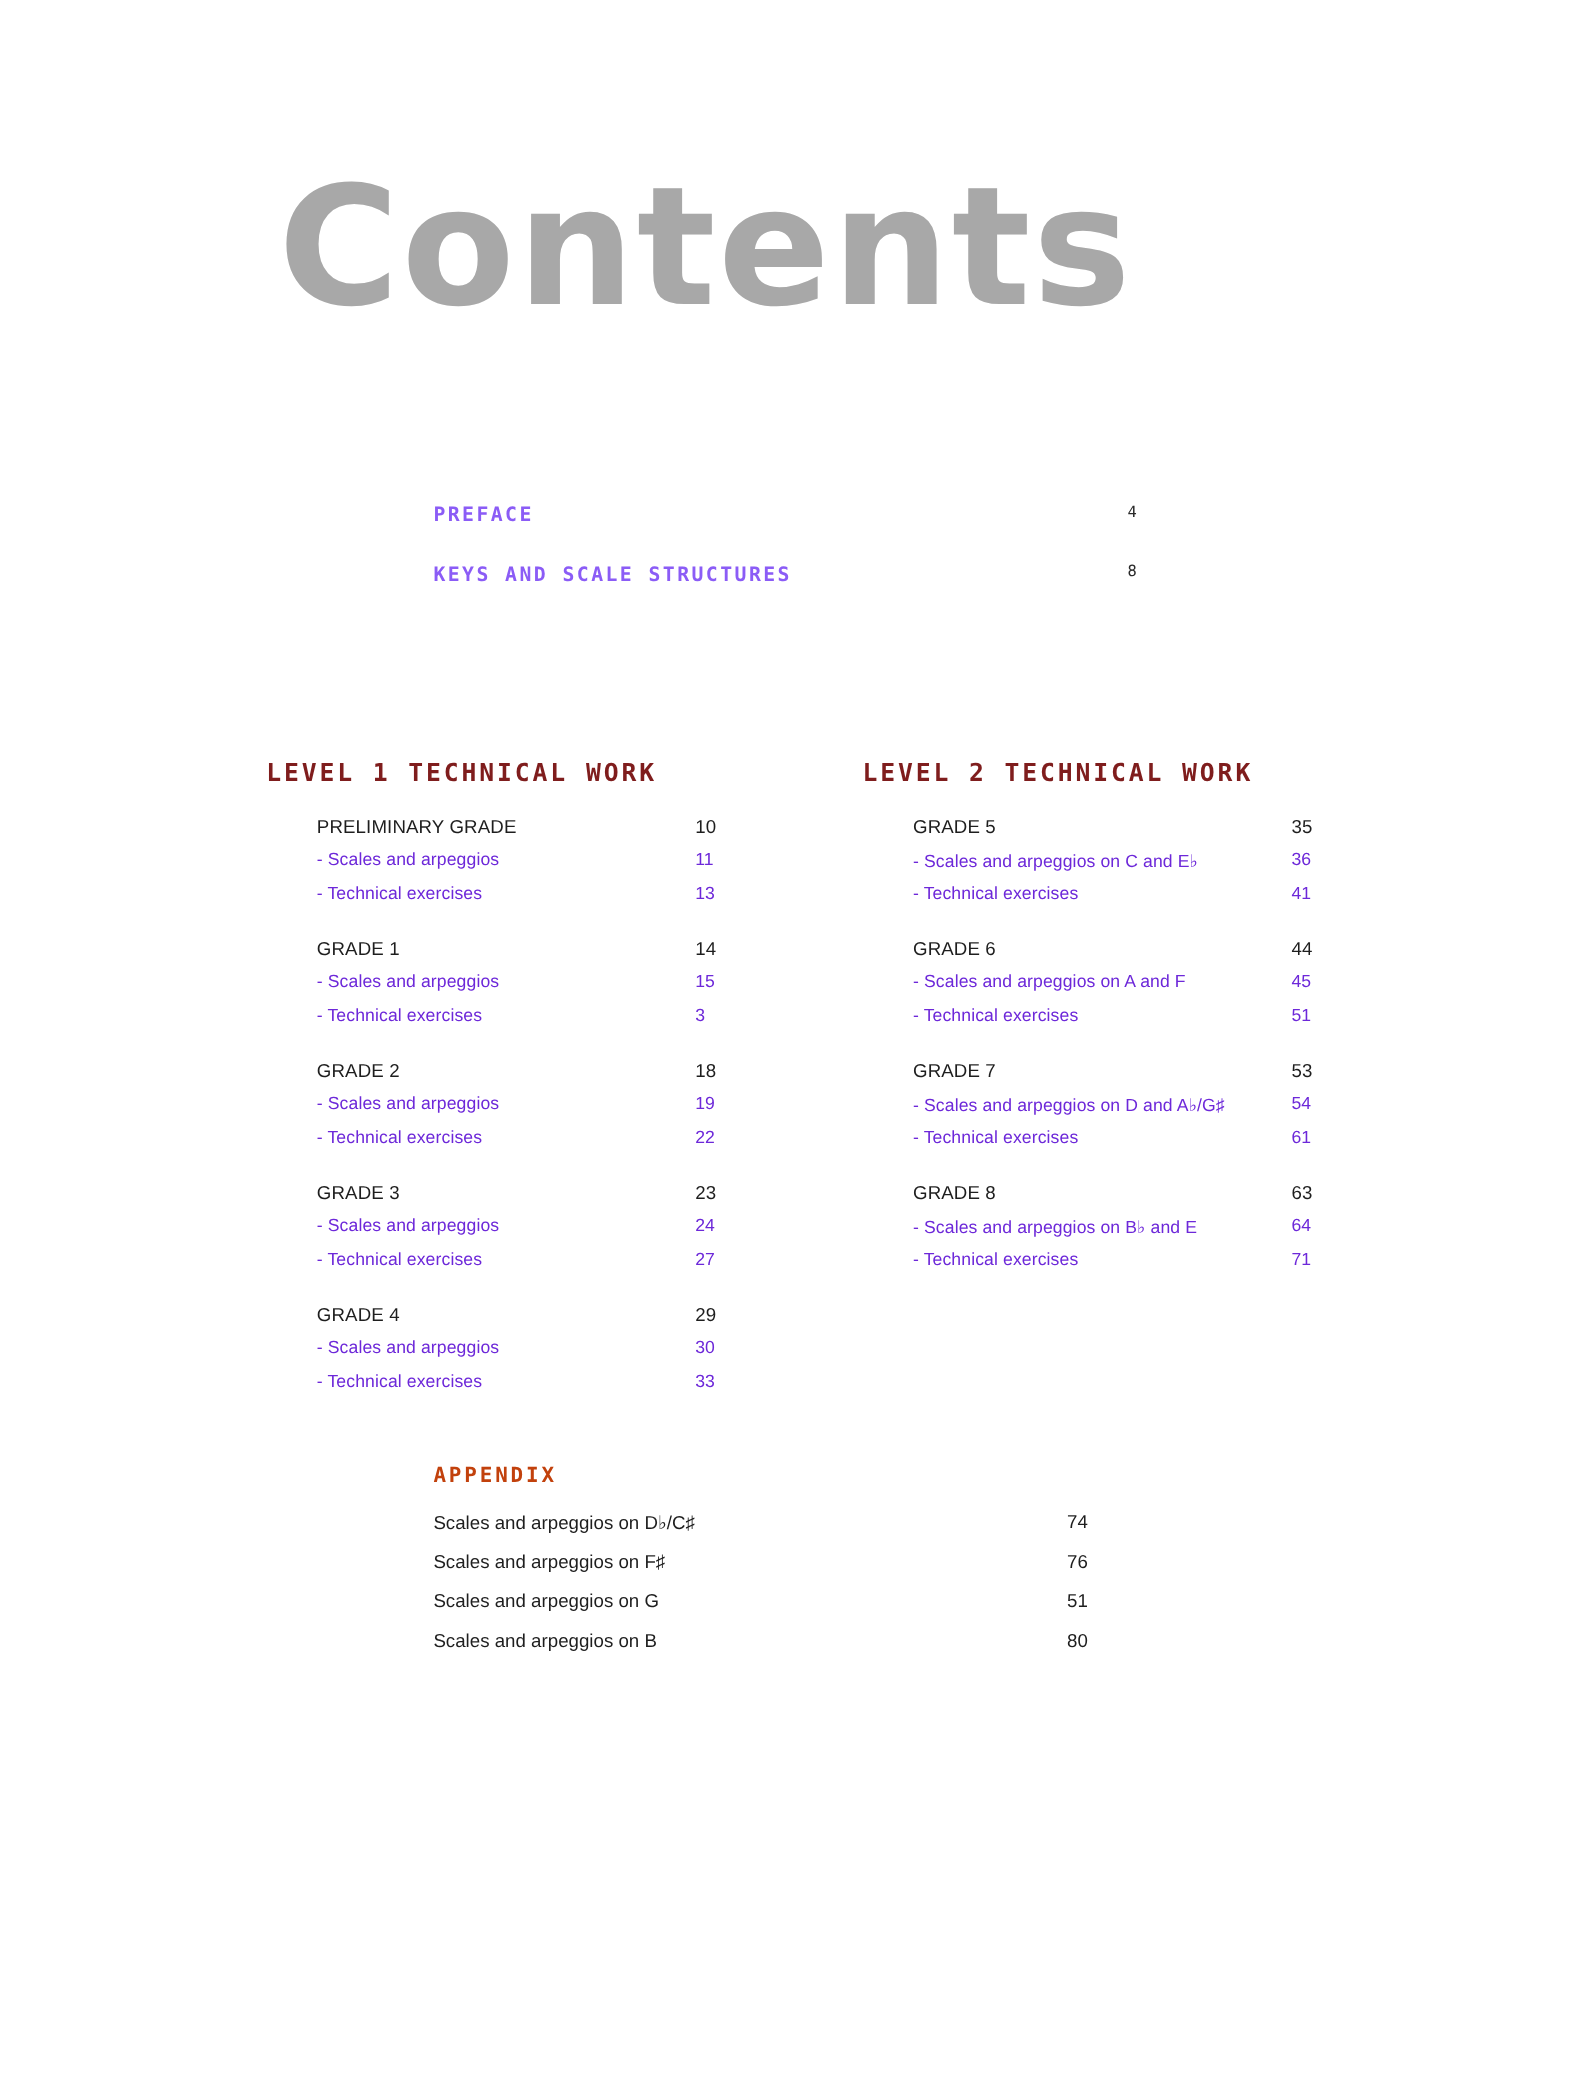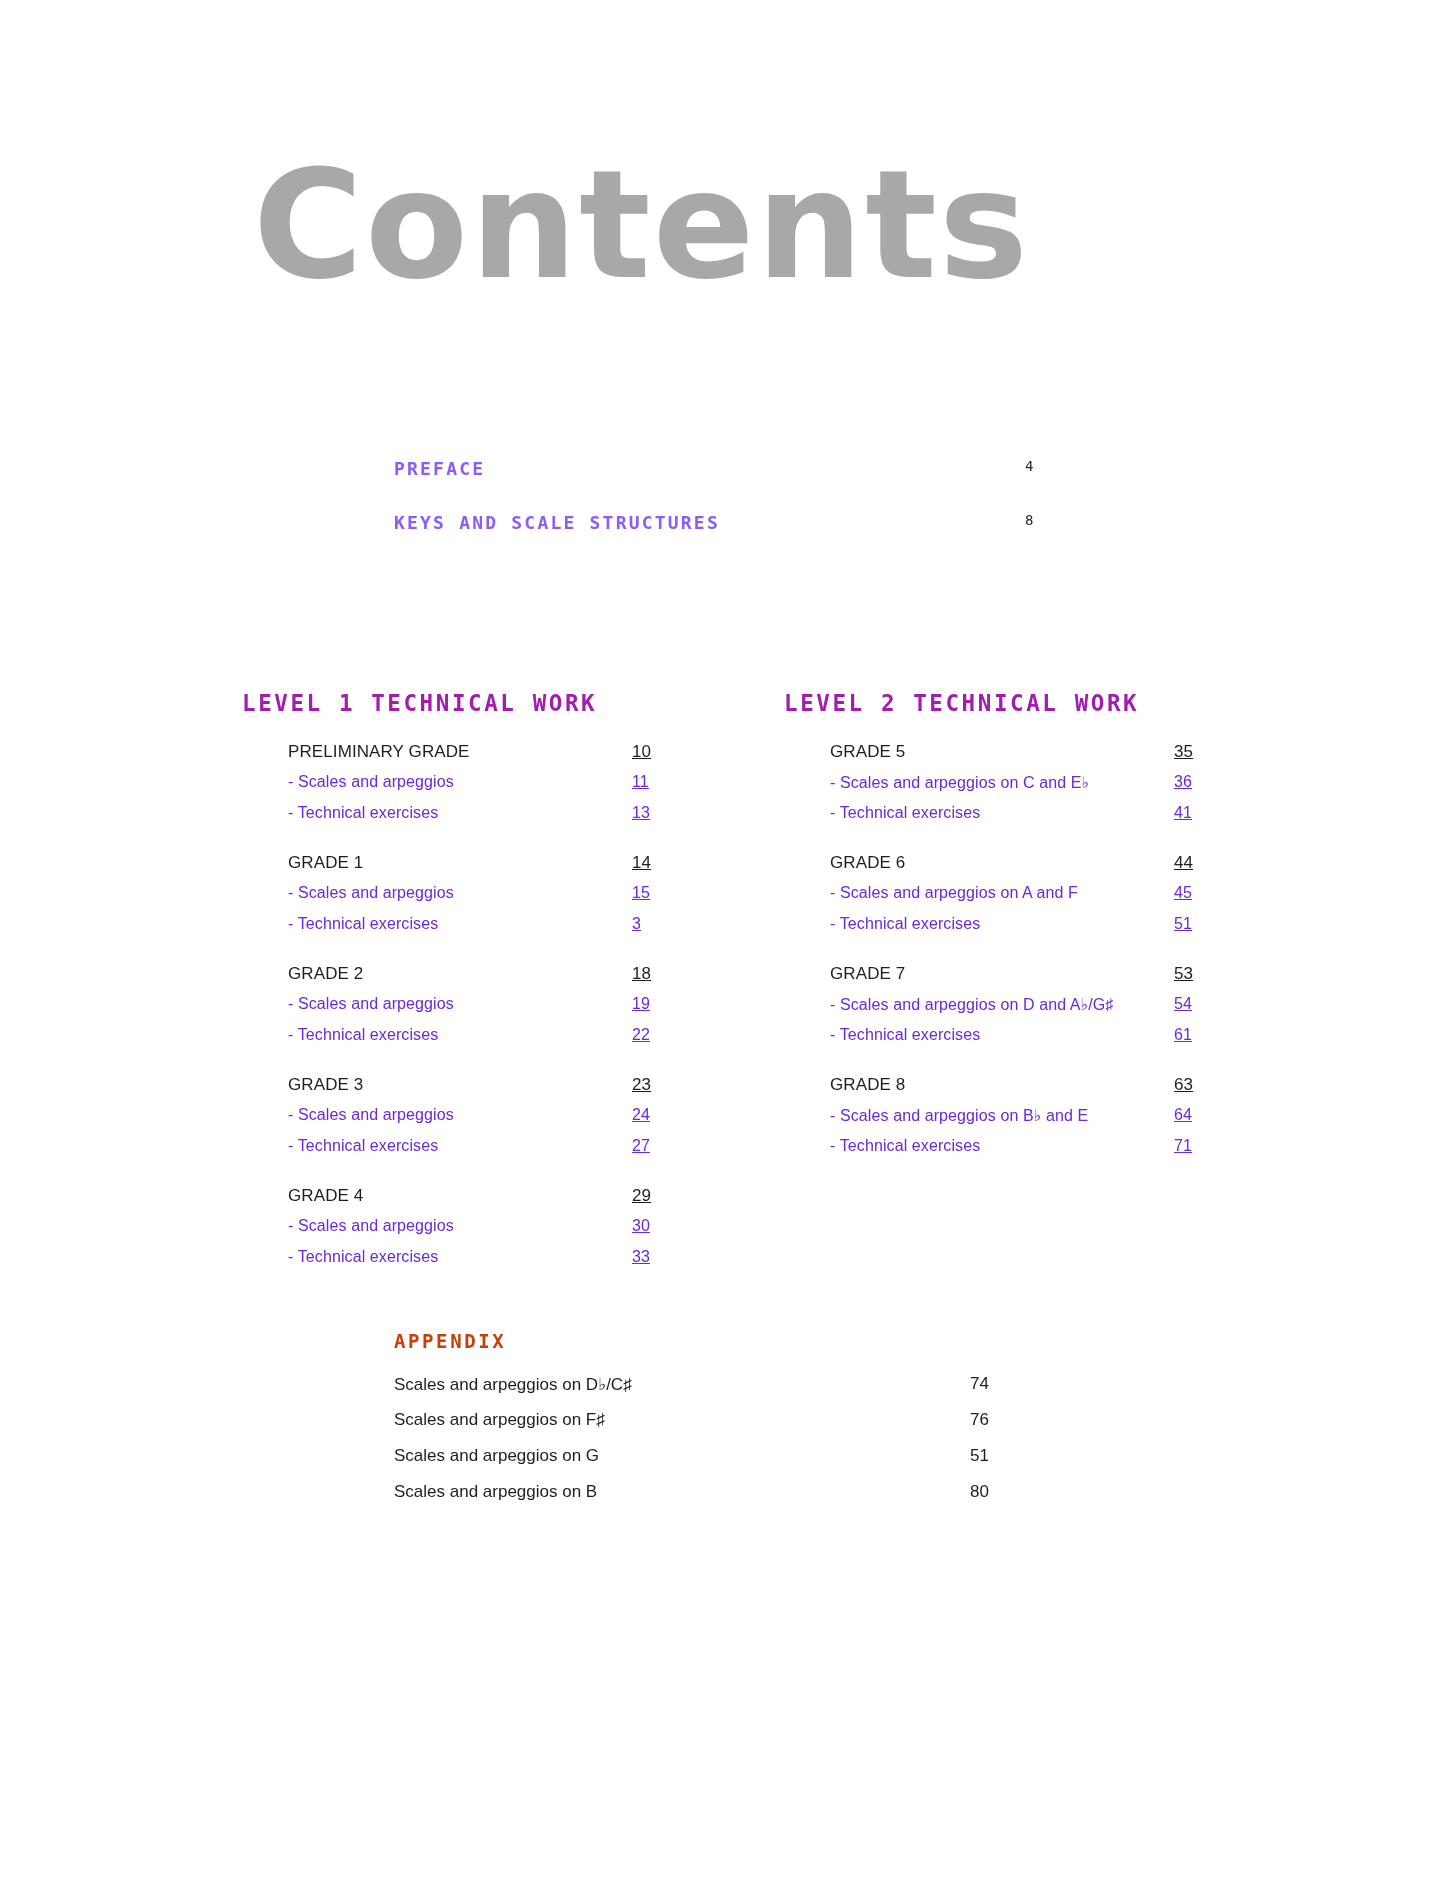--- a/index.html
+++ b/index.html
@@ -78,21 +78,21 @@
     width: 420px;
   }
   .col-left { left: 6px; }
   .col-right { left: 548px; }
 
   .col-heading {
     font-family: "DejaVu Sans Mono", monospace;
     font-weight: bold;
     font-size: 22.5px;
     letter-spacing: 2.6px;
-    color: #a21caf;
+    color: #7f1d1d;
     margin-bottom: 26px;
     white-space: nowrap;
   }
 
   .group {
     margin-bottom: 18px;
   }
   .entry {
     position: relative;
     height: 31px;
@@ -107,21 +107,20 @@
     white-space: nowrap;
     margin-left: 46px;
   }
   .entry .pg {
     position: absolute;
     top: 0;
     left: 390px;
     width: 46px;
     text-align: left;
     white-space: nowrap;
-    text-decoration: underline;
   }
   .entry.sub .txt,
   .entry.sub .pg {
     font-size: 16px;
     color: #6d28d9;
   }
 
   
   .appendix {
     position: absolute;

